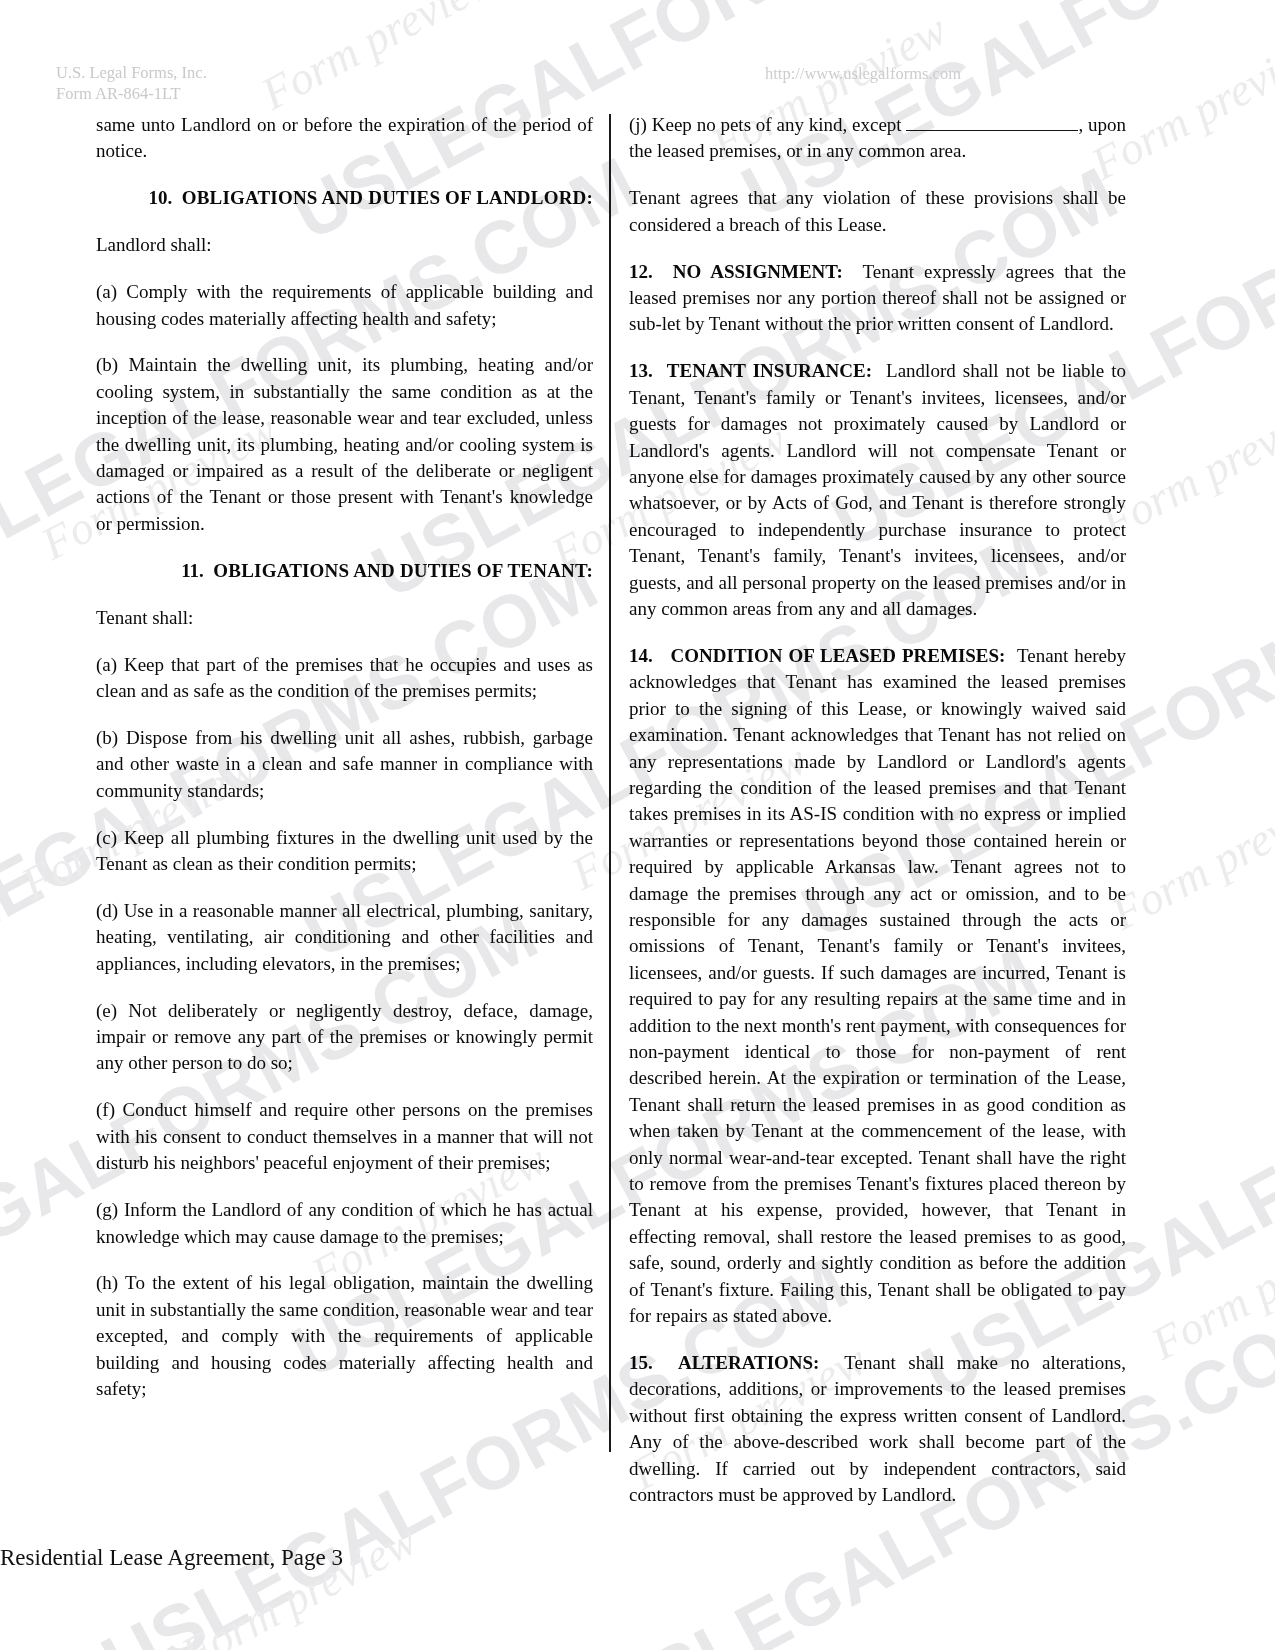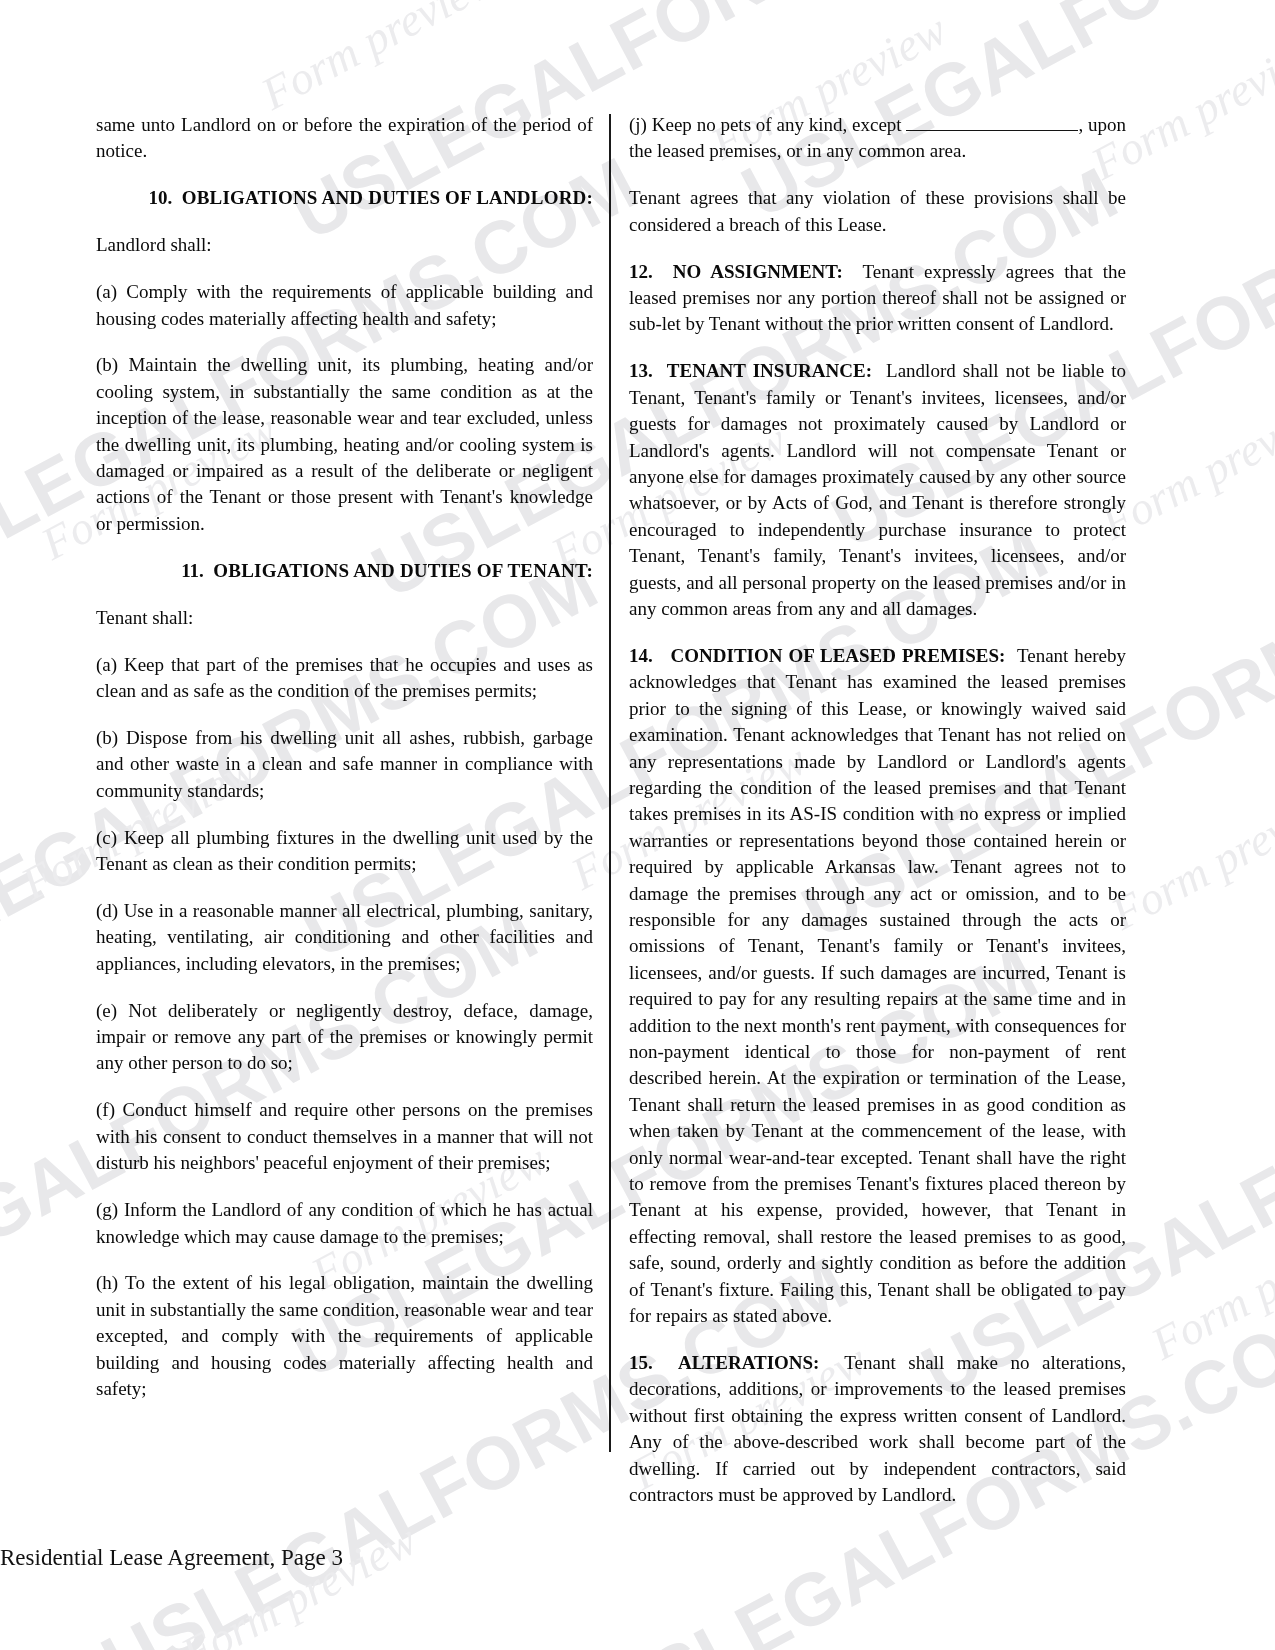--- a/index.html
+++ b/index.html
@@ -171,20 +171,27 @@
     <div class="wm wm-b" style="left:1090px; top:440px; font-size:46px; transform:rotate(-28deg);">Form preview</div>
     <div class="wm wm-b" style="left:10px; top:800px; font-size:46px; transform:rotate(-28deg);">Form preview</div>
     <div class="wm wm-b" style="left:560px; top:790px; font-size:46px; transform:rotate(-28deg);">Form preview</div>
     <div class="wm wm-b" style="left:1100px; top:830px; font-size:46px; transform:rotate(-28deg);">Form preview</div>
     <div class="wm wm-b" style="left:300px; top:1190px; font-size:46px; transform:rotate(-28deg);">Form preview</div>
     <div class="wm wm-b" style="left:1140px; top:1260px; font-size:46px; transform:rotate(-28deg);">Form preview</div>
     <div class="wm wm-b" style="left:170px; top:1570px; font-size:46px; transform:rotate(-28deg);">Form preview</div>
     <div class="wm wm-b" style="left:620px; top:1390px; font-size:46px; transform:rotate(-28deg);">Form preview</div>
   </div>
 
+  <div class="hdr">
+    <div class="hdr-left">
+      <div>U.S. Legal Forms, Inc.</div>
+      <div>Form AR-864-1LT</div>
+    </div>
+    <div class="hdr-right">http://www.uslegalforms.com</div>
+  </div>
 
   <div class="content">
     <div class="divider"></div>
 
     <div class="col col-left">
 
       <p class="para">same unto Landlord on or before the expiration of the period of notice.</p>
 
       <p class="heading">
         <span class="hd-num">10.</span>&nbsp;

